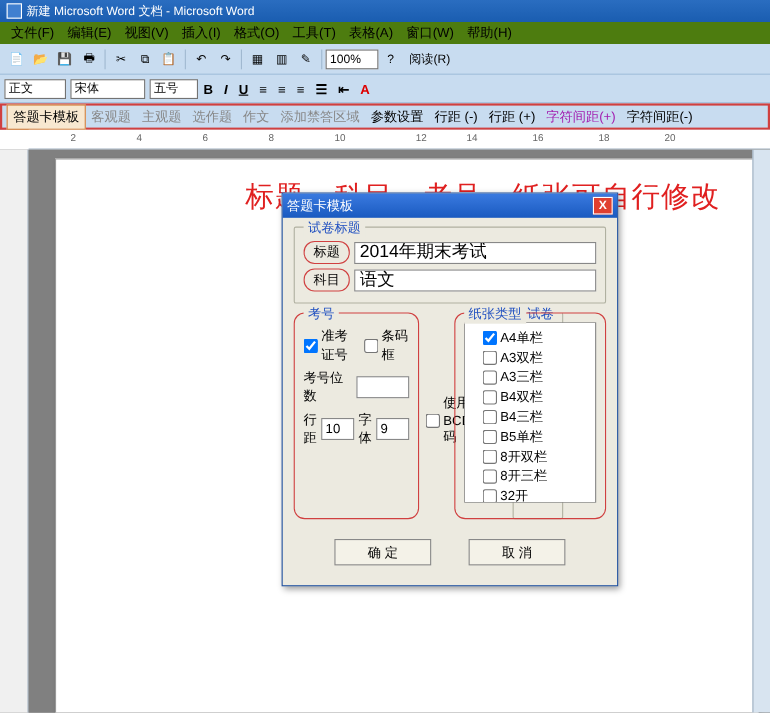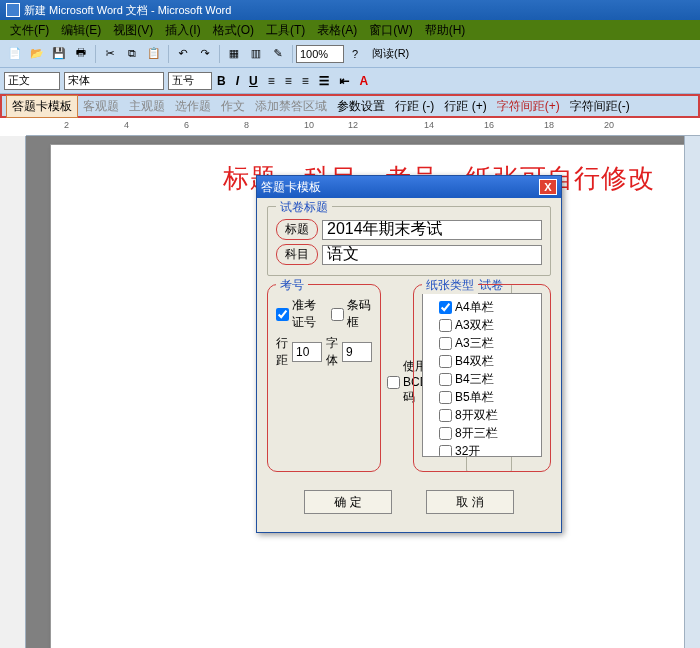--- a/index.html
+++ b/index.html
@@ -98,21 +98,21 @@
   <span class="tool-btn">▥</span>
   <span class="tool-btn">✎</span>
   <span class="tool-sep"></span>
   <input class="tool-input" style="width: 48px;" value="100%">
   <span class="tool-btn">?</span>
   <span class="tool-btn" style="width:auto;padding:0 4px">阅读(R)</span>
 </div>
 
 <div class="toolbar2">
   <input class="tool-input" style="width: 56px;" value="正文">
-  <input class="tool-input" style="width: 100px; margin-left: 4px;" value="宋体">
+  <input class="tool-input" style="width: 68px; margin-left: 4px;" value="宋体">
   <input class="tool-input" style="width: 44px; margin-left: 4px;" value="五号">
   <span class="fmt-btn">B</span>
   <span class="fmt-btn" style="font-style:italic">I</span>
   <span class="fmt-btn" style="text-decoration:underline">U</span>
   <span class="fmt-btn">≡</span>
   <span class="fmt-btn">≡</span>
   <span class="fmt-btn">≡</span>
   <span class="fmt-btn">☰</span>
   <span class="fmt-btn">⇤</span>
   <span class="fmt-btn" style="color:#d00">A</span>
@@ -121,31 +121,31 @@
 <div class="toolbar3">
   <span class="tb3-item active">答题卡模板</span>
   <span class="tb3-item">客观题</span>
   <span class="tb3-item">主观题</span>
   <span class="tb3-item">选作题</span>
   <span class="tb3-item">作文</span>
   <span class="tb3-item">添加禁答区域</span>
   <span class="tb3-item" style="color:#000">参数设置</span>
   <span class="tb3-item" style="color:#000">行距 (-)</span>
   <span class="tb3-item" style="color:#000">行距 (+)</span>
-  <span class="tb3-item" style="color:#b91c1c">字符间距(+)</span>
+  <span class="tb3-item" style="color:#a21caf">字符间距(+)</span>
   <span class="tb3-item" style="color:#000">字符间距(-)</span>
 </div>
 
 <div class="ruler">
   <span class="ruler-tick" style="left:38px">2</span>
   <span class="ruler-tick" style="left:98px">4</span>
   <span class="ruler-tick" style="left:158px">6</span>
   <span class="ruler-tick" style="left:218px">8</span>
   <span class="ruler-tick" style="left:278px">10</span>
-  <span class="ruler-tick" style="left:322px">12</span>
+  <span class="ruler-tick" style="left:352px">12</span>
   <span class="ruler-tick" style="left:398px">14</span>
   <span class="ruler-tick" style="left:458px">16</span>
   <span class="ruler-tick" style="left:518px">18</span>
   <span class="ruler-tick" style="left:578px">20</span>
 </div>
 
 <div class="workspace">
   <div class="vruler"></div>
   <div class="page-area">
     <div class="page">
@@ -181,20 +181,24 @@
             <label class="chk">
                 <input type="checkbox" checked="" style="">
                 <span>准考证号</span>
               </label>
             <label class="chk">
                 <input type="checkbox" style="">
                 <span>条码框</span>
               </label>
           </div>
           <div class="row">
+            <span>考号位数</span>
+            <input class="num-input" value="" style="">
+          </div>
+          <div class="row">
             <span>行距</span>
             <input class="num-input num-small" value="10" style="">
             <span>字体</span>
             <input class="num-input num-small" value="9" style="">
           </div>
         </div>
         <div class="row">
           <label class="chk">
               <input type="checkbox" style="">
               <span>使用 BCD码</span>

